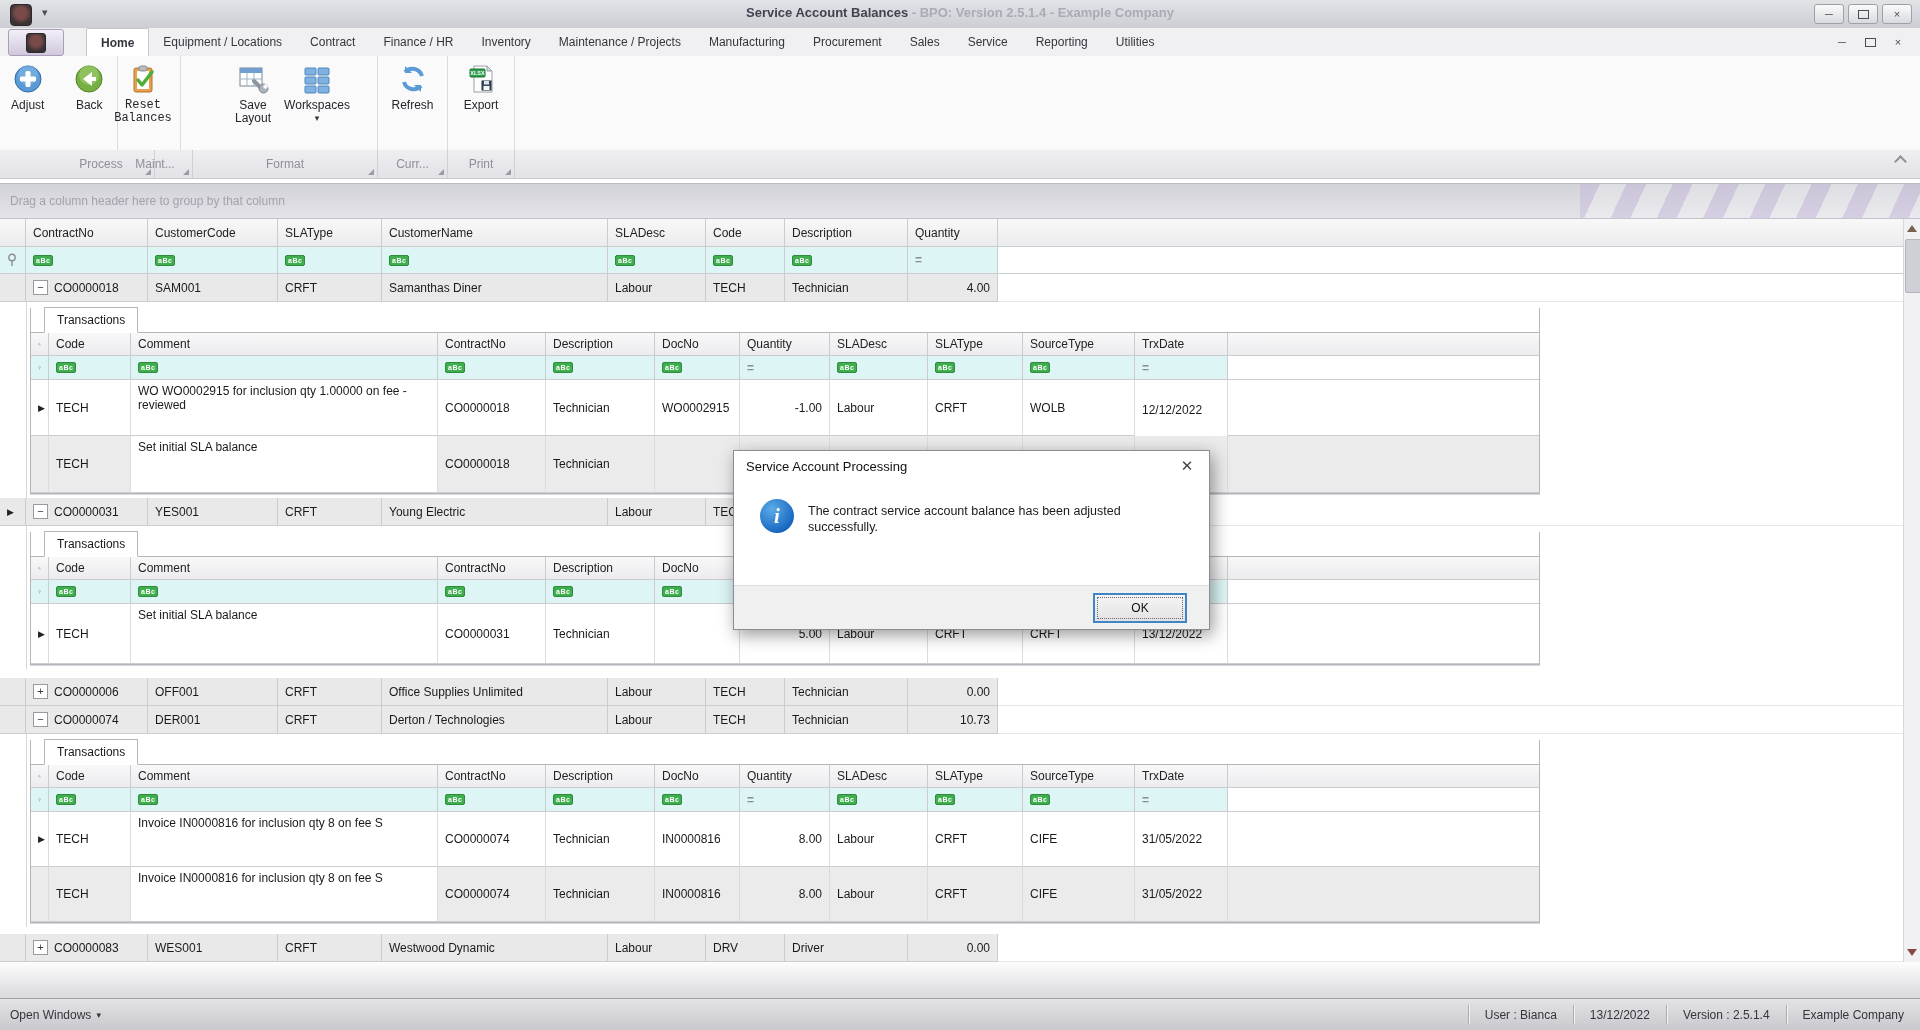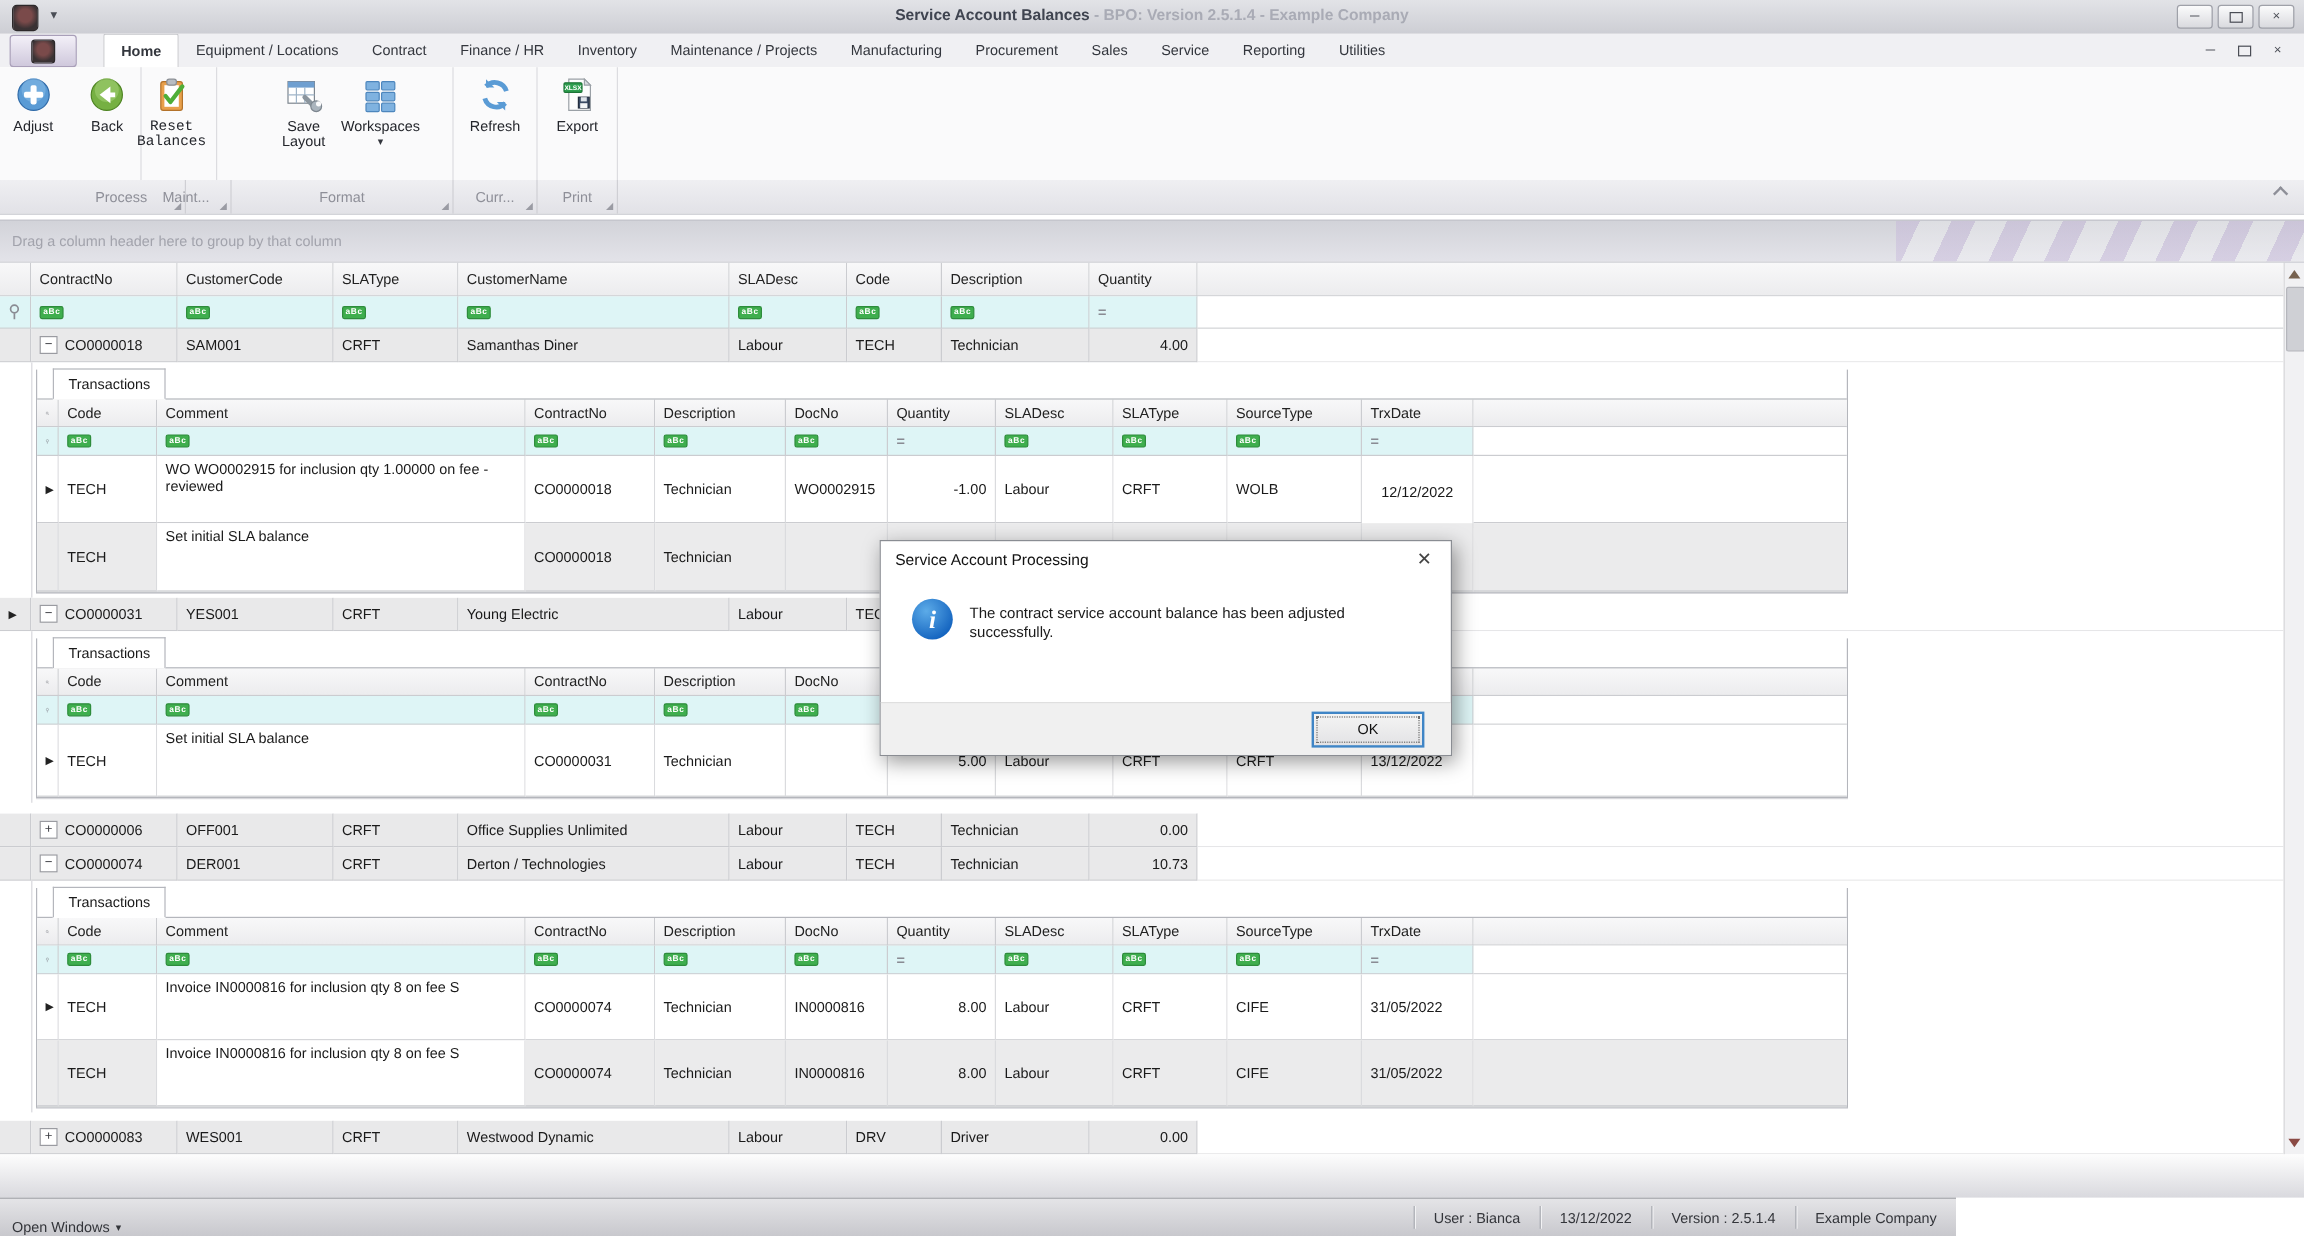--- a/index.html
+++ b/index.html
@@ -95,23 +95,23 @@
 
   
   #vscroll{position:absolute;right:0;top:219px;width:17px;height:743px;background:#f1f1f3;border-left:1px solid #d7d7da;box-sizing:border-box;}
   .sarrow{position:absolute;left:3px;width:0;height:0;border-left:5px solid transparent;border-right:5px solid transparent;}
   .sarrow.up{top:6px;border-bottom:7px solid #77624f;}
   .sarrow.down{bottom:6px;border-top:7px solid #8a4a44;}
   #vthumb{position:absolute;left:1px;top:20px;width:14px;height:52px;background:#cfd0d5;border:1px solid #b5b6bc;border-radius:2px;}
 
   
   #bottom-band{position:absolute;left:0;top:962px;width:1920px;height:36px;background:linear-gradient(#fdfdfd,#d9d9de);}
-  #statusbar{position:absolute;left:0;top:998px;width:1630px;height:32px;
+  #statusbar{position:absolute;left:0;top:998px;width:1920px;height:32px;
     background:linear-gradient(#e4e4e7,#c8c8cd);border-top:1px solid #9ea0a6;box-sizing:border-box;
-    display:flex;align-items:flex-end;color:#33353a;}
+    display:flex;align-items:center;color:#33353a;}
   #open-windows{margin-left:10px;display:flex;align-items:center;gap:5px;}
   #status-right{margin-left:auto;display:flex;align-items:center;height:100%;}
   .status-seg{padding:0 16px;display:flex;align-items:center;height:60%;border-left:1px solid #abadb3;box-shadow:inset 1px 0 0 #f2f2f4;}
 
   
   #dialog{position:absolute;left:733px;top:450px;width:477px;height:180px;background:#fff;
     border:1px solid #8a8d93;box-shadow:3px 5px 16px rgba(0,0,0,.4);box-sizing:border-box;}
   #dialog-title{height:30px;display:flex;align-items:center;padding-left:12px;font-size:13px;color:#111;}
   #dialog-close{position:absolute;right:0;top:0;width:44px;height:30px;display:flex;align-items:center;justify-content:center;
     color:#444;font-size:15px;}
@@ -465,21 +465,21 @@
               </div>
               <div class="gcell" style="width: 98px; flex: 0 0 auto; height: 56px;">
                 <span>Labour</span>
               </div>
               <div class="gcell" style="width: 95px; flex: 0 0 auto; height: 56px;">
                 <span>CRFT</span>
               </div>
               <div class="gcell" style="width: 112px; flex: 0 0 auto; height: 56px;">
                 <span>WOLB</span>
               </div>
-              <div class="gcell" style="width: 93px; flex: 0 0 auto; height: 60px; justify-content: center;">
+              <div class="gcell" style="width: 93px; flex: 0 0 auto; height: 60px;">
                 <span>12/12/2022</span>
               </div>
               <div class="gcell filler"></div>
             </div>
             <div class="grow trow shaded" style="height: 57px;">
               <div class="gcell" style="width: 18px; flex: 0 0 auto; height: 57px;"></div>
               <div class="gcell" style="width: 82px; flex: 0 0 auto; height: 57px;">
                 <span>TECH</span>
               </div>
               <div class="gcell comment-cell" style="width: 307px; flex: 0 0 auto; height: 57px;">

